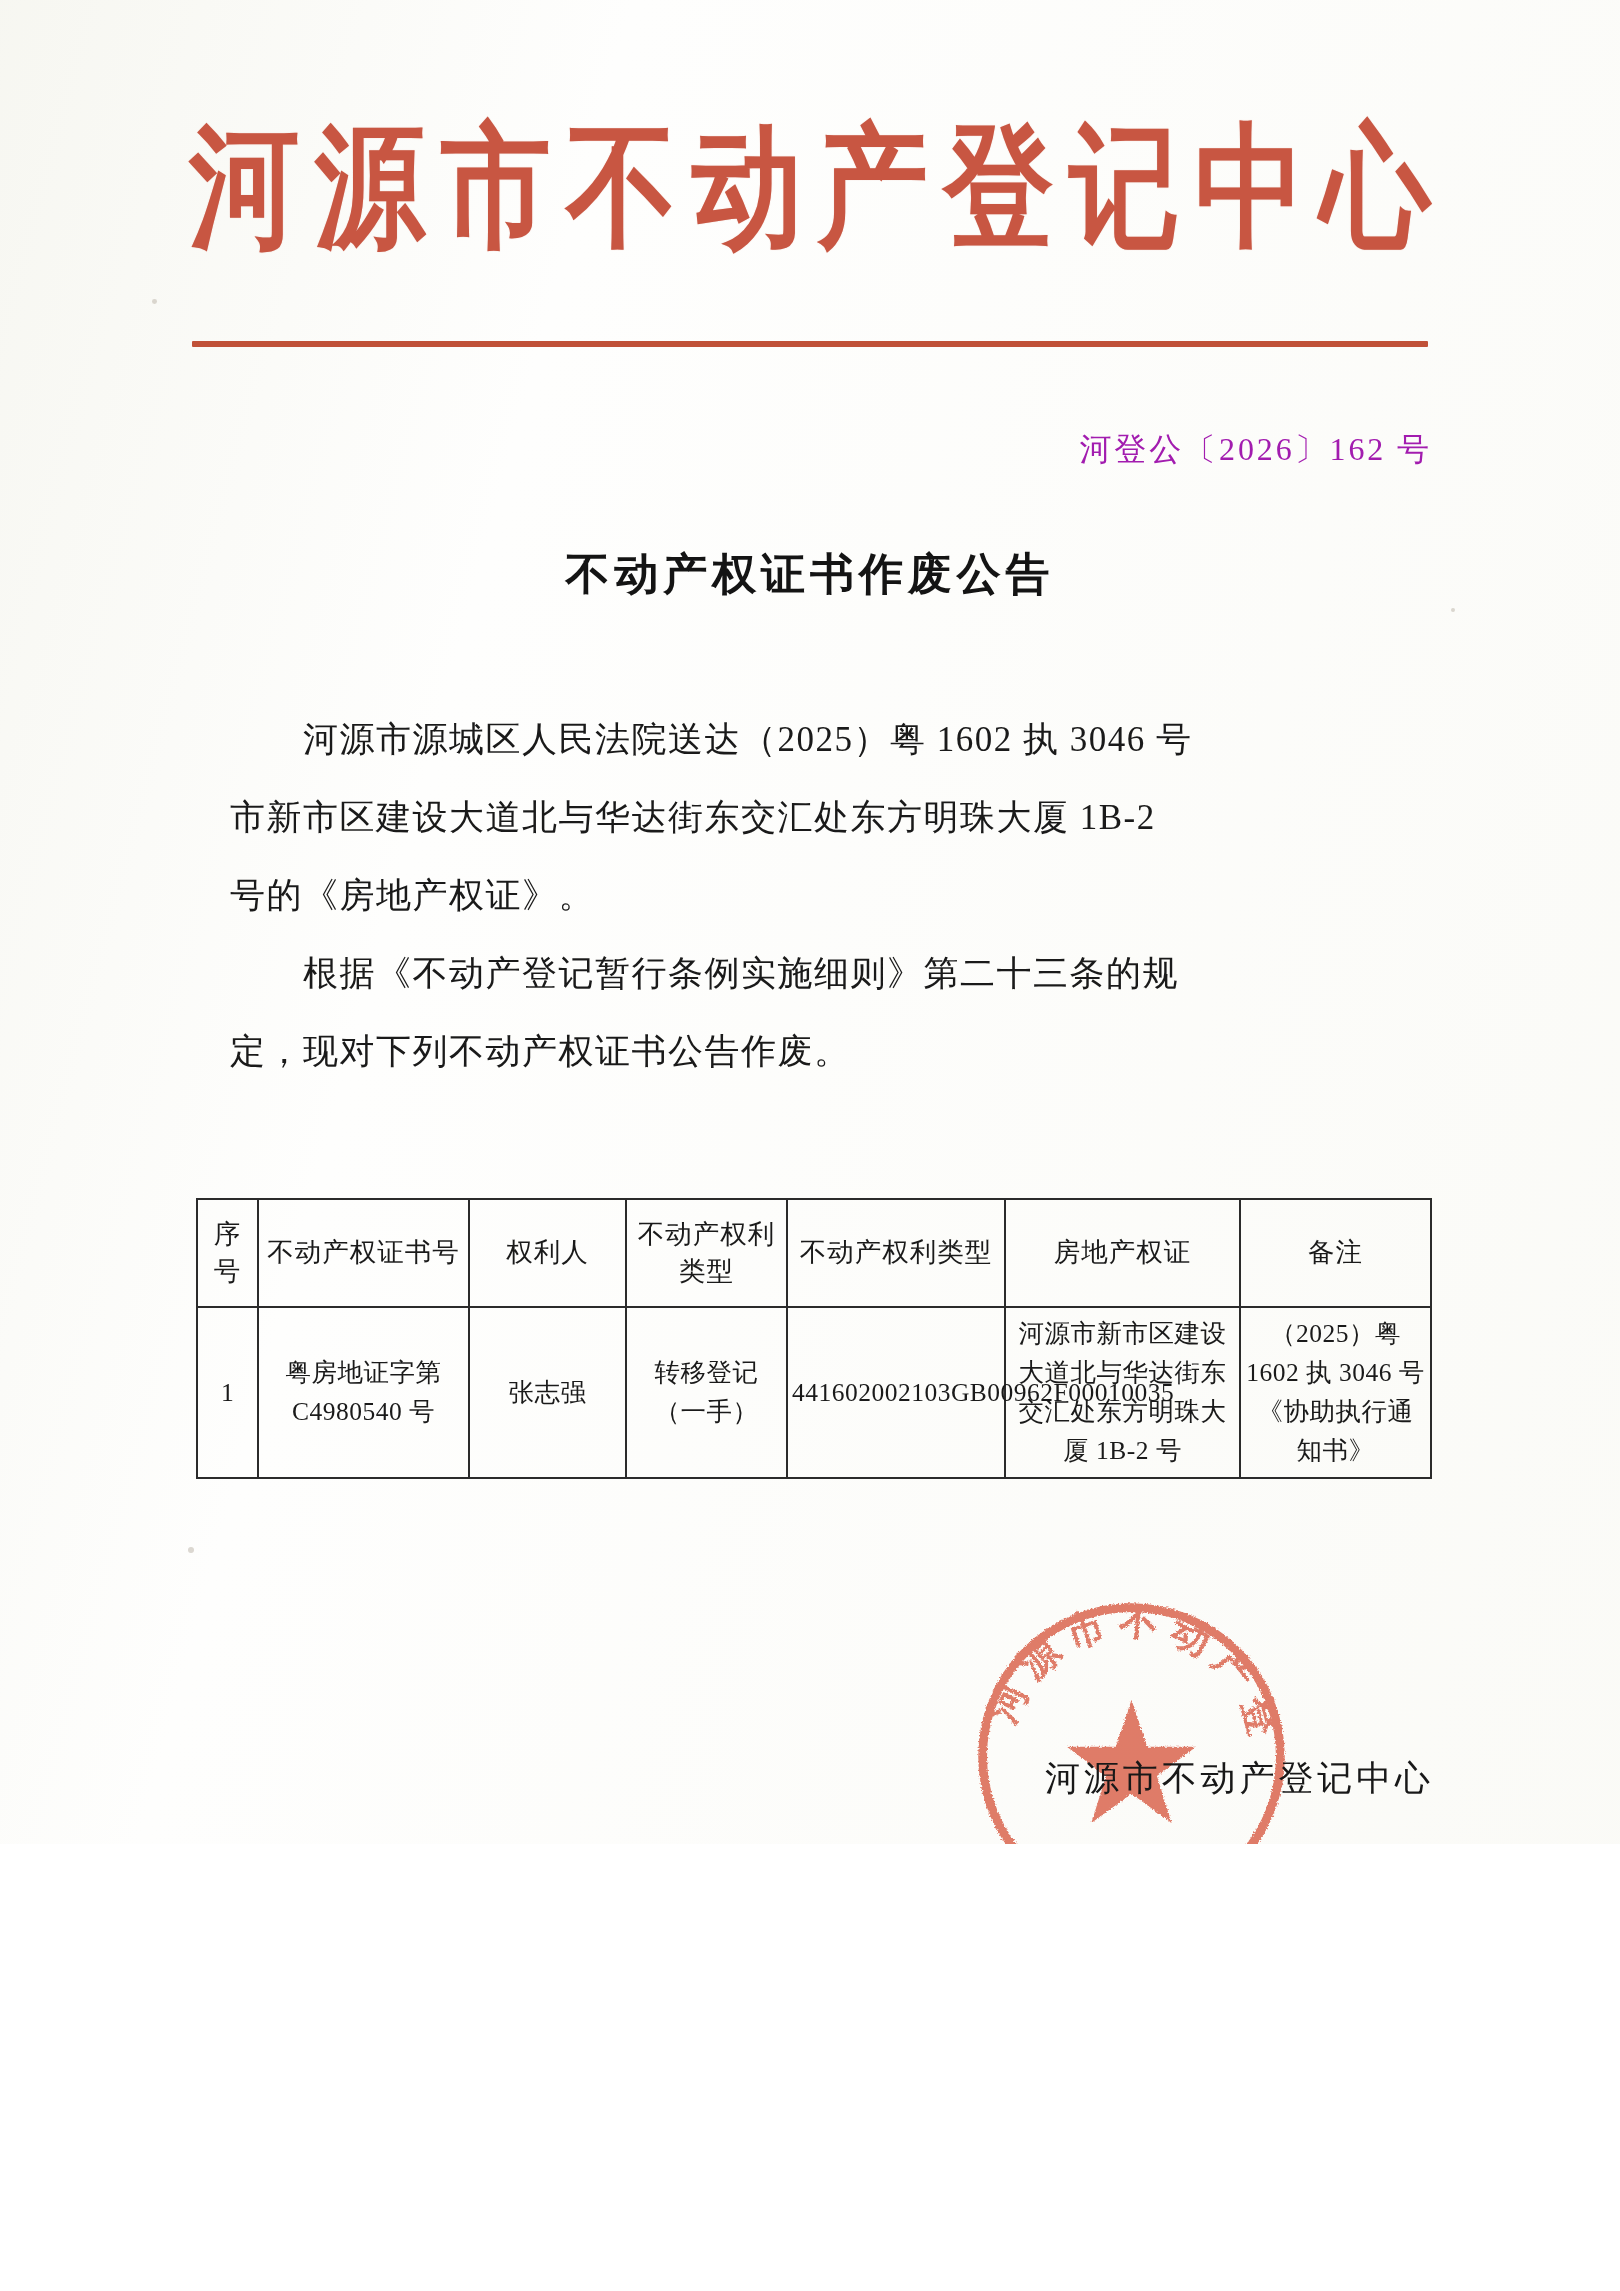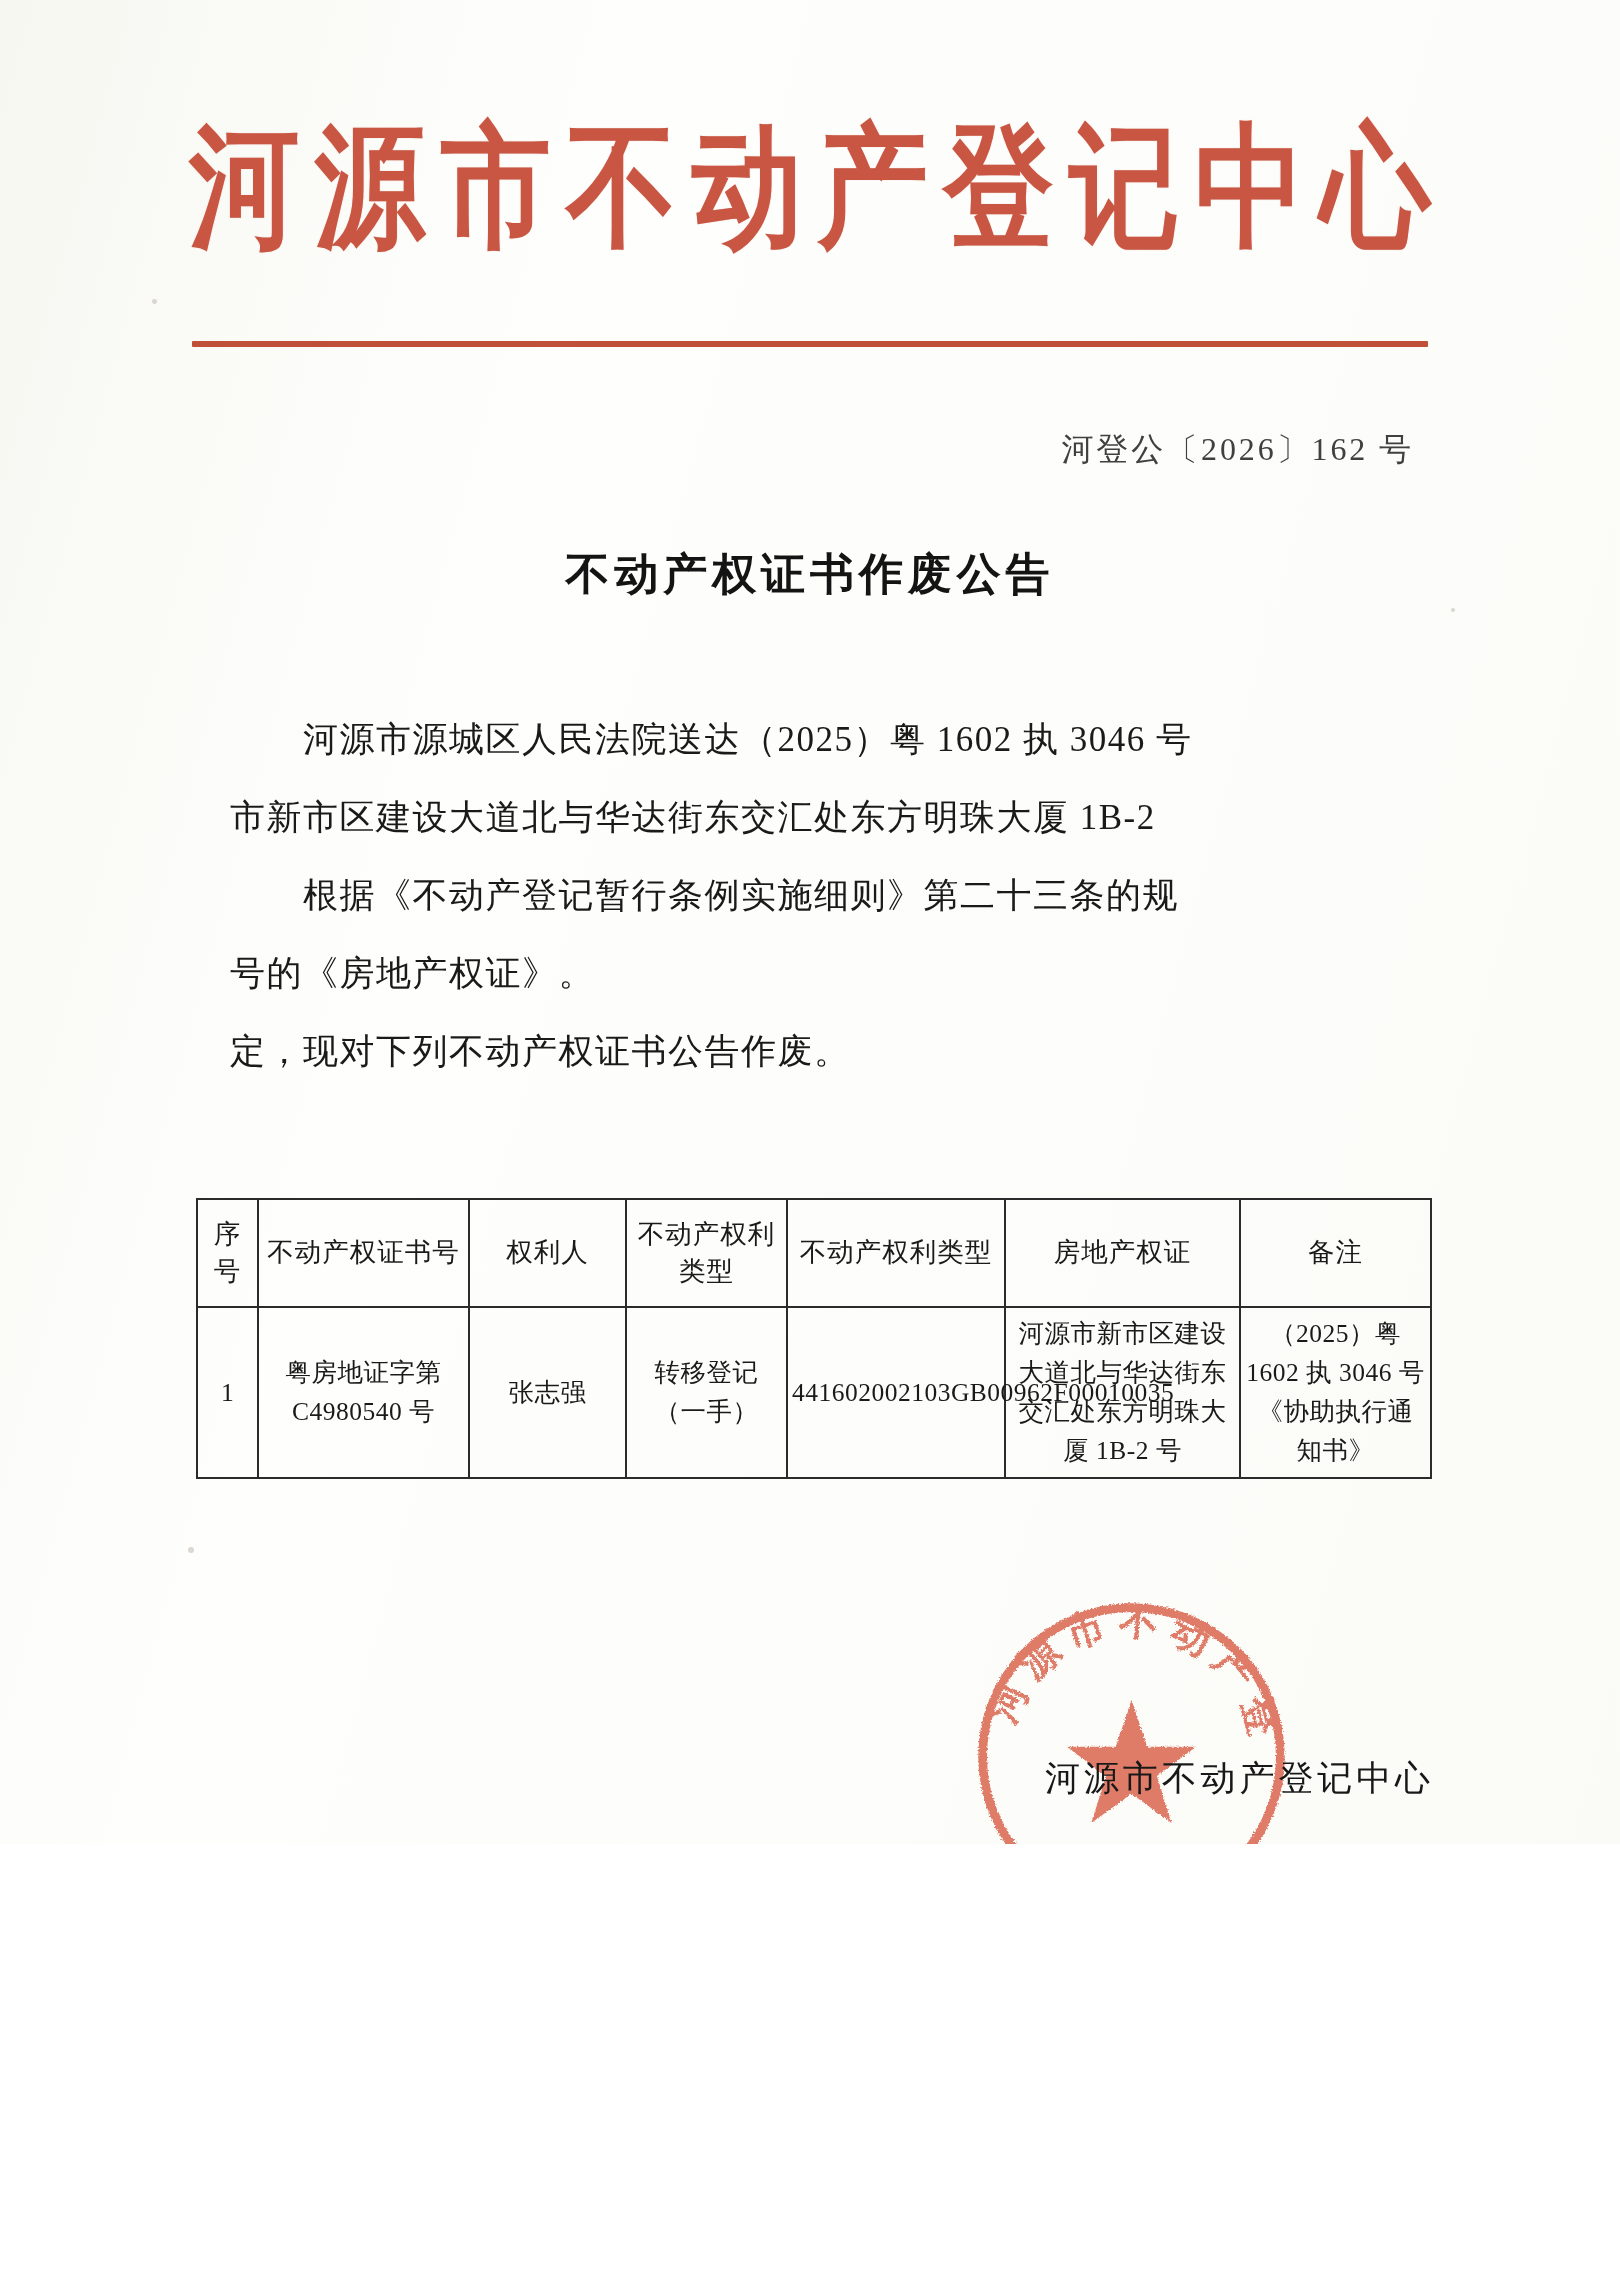--- a/index.html
+++ b/index.html
@@ -55,25 +55,25 @@
     right: 192px;
     top: 341px;
     height: 5.9px;
     background: #c05138;
     border-radius: 1px;
   }
 
   
   .doc-number {
     position: absolute;
-    right: 206px;
+    right: 188px;
     top: 428px;
     font-size: 32px;
     letter-spacing: 2.9px;
-    color: #404040;
+    color: #a21caf;
     white-space: nowrap;
   }
 
   
   .doc-title {
     position: absolute;
     left: 0;
     right: 0;
     top: 545px;
     text-align: center;
@@ -189,22 +189,22 @@
   </div>
   <div class="masthead-rule"></div>
 
   <div class="doc-number">河登公〔2026〕162 号</div>
 
   <div class="doc-title">不动产权证书作废公告</div>
 
   <div class="body-block">
     <div class="body-line indent">河源市源城区人民法院送达（2025）粤 1602 执 3046 号</div>
     <div class="body-line">市新市区建设大道北与华达街东交汇处东方明珠大厦 1B-2</div>
+    <div class="body-line">号的《房地产权证》。</div>
     <div class="body-line indent">根据《不动产登记暂行条例实施细则》第二十三条的规</div>
-    <div class="body-line">号的《房地产权证》。</div>
     <div class="body-line">定，现对下列不动产权证书公告作废。</div>
   </div>
 
   <table class="vacate-table">
     <colgroup>
       <col class="col-idx">
         <col class="col-cert">
         <col class="col-owner">
       <col class="col-type">
         <col class="col-unit">

